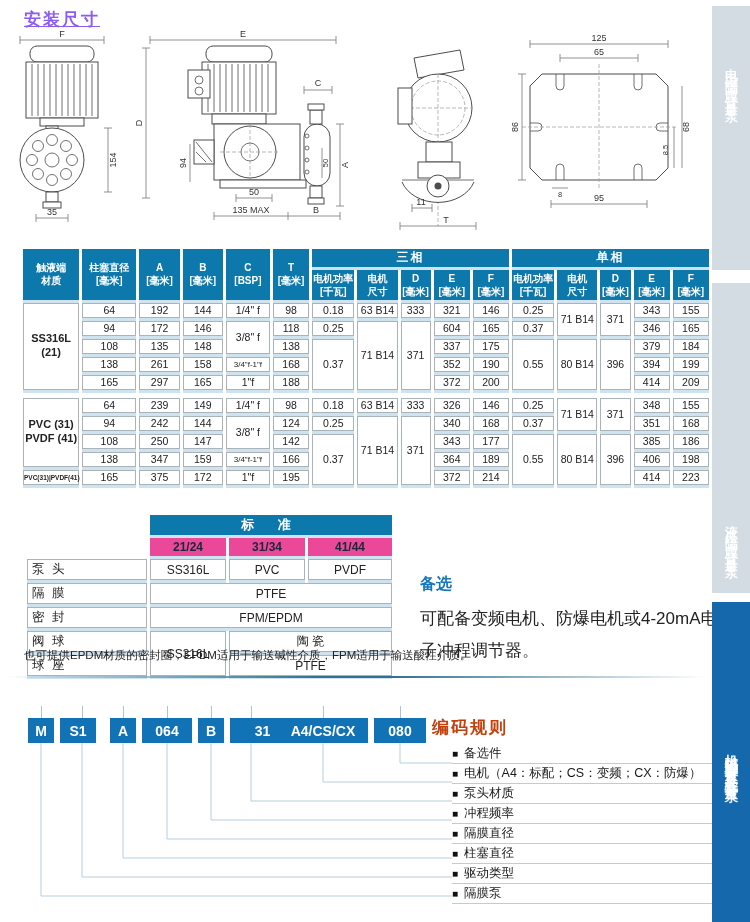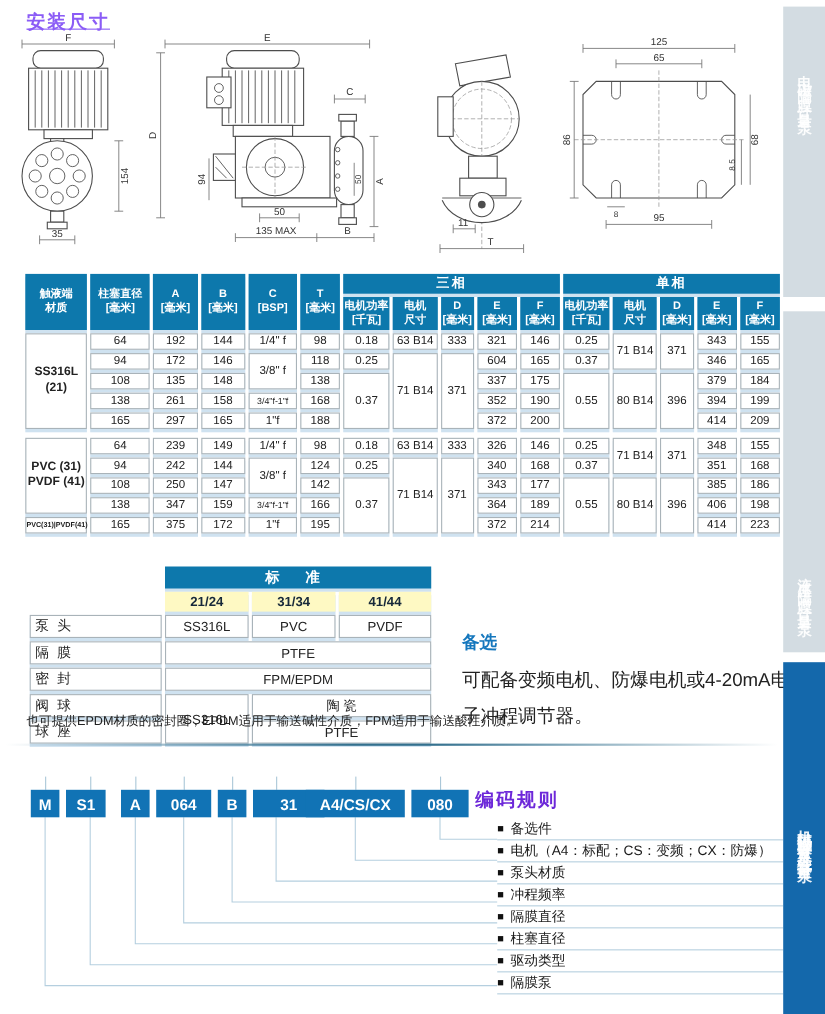--- a/index.html
+++ b/index.html
@@ -28,41 +28,41 @@
     height:11px;line-height:11px;padding:1px 0;box-shadow:0 3px 0 0 #cfe2f0;white-space:pre-line;}
   table.dim td.mat{font-weight:bold;font-size:11px;line-height:1.25;}
   table.dim td.mtiny{font-size:6.5px;font-weight:bold;padding:0;}
   table.dim td.csmall{font-size:8px;}
   table.dim tr.spacer td{background:transparent;border:none;box-shadow:none;height:2px;padding:0;}
   
   .stdwrap{position:absolute;left:24px;top:512px;}
   table.std{border-collapse:separate;border-spacing:3px;table-layout:fixed;}
   table.std th.title{background:#0d78ac;color:#fff;font-size:13px;font-weight:bold;letter-spacing:10px;
     height:18px;box-shadow:0 3px 0 0 #cfe2f0;}
-  table.std th.sub{background:#fef9c3;color:#17293a;font-size:12px;font-weight:bold;height:16px;
+  table.std th.sub{background:#ec4899;color:#17293a;font-size:12px;font-weight:bold;height:16px;
     box-shadow:0 3px 0 0 #cfe2f0;}
   table.std td{background:#fff;border:1px solid #a9b3b9;text-align:center;font-size:12px;height:14px;
     padding:1px 0;box-shadow:0 3px 0 0 #cfe2f0;}
   table.std td.lbl{text-align:left;padding-left:4px;letter-spacing:2px;font-size:12.5px;}
   table.std td.blank,table.std th.blank{background:transparent;border:none;box-shadow:none;}
   .std-note{position:absolute;left:24px;top:648px;font-size:11.5px;color:#222;width:680px;}
   
   .optional{position:absolute;left:420px;top:574px;width:300px;}
   .optional h3{margin:0 0 8px 0;font-size:16px;font-weight:bold;color:#1577bd;}
   .optional p{margin:0;font-size:17px;line-height:1.9;color:#222;}
   
   .divider{position:absolute;left:5px;top:676px;width:702px;height:2px;
     background:linear-gradient(90deg,rgba(26,90,120,0),#33708e 45%,#33708e 55%,rgba(26,90,120,0));}
   
   .coding{position:absolute;left:0;top:690px;width:712px;height:232px;}
   .coding svg.conn{position:absolute;left:0;top:0;}
   .code-box{position:absolute;top:28px;height:25px;background:#1173b5;color:#fff;font-weight:bold;
     font-size:14px;display:flex;align-items:center;justify-content:center;}
   .code-tick{position:absolute;top:16px;width:1px;height:12px;background:#aac7d8;}
-  .coding-title{position:absolute;left:432px;top:26px;font-size:17px;font-weight:bold;color:#6d28d9;letter-spacing:2px;}
+  .coding-title{position:absolute;left:432px;top:26px;font-size:17px;font-weight:bold;color:#c2410c;letter-spacing:2px;}
   .code-items{position:absolute;left:452px;top:54px;width:260px;}
   .code-item{height:19px;border-bottom:1px solid #b5cfdf;font-size:12.5px;color:#1a1a1a;
     display:flex;align-items:center;white-space:nowrap;overflow:visible;}
   .code-item .bullet{font-size:10px;margin-right:6px;color:#111;}
   
   .side-tab{position:absolute;left:712px;width:38px;display:flex;justify-content:center;}
   .side-tab span{writing-mode:vertical-rl;letter-spacing:7px;font-weight:bold;font-size:13px;color:rgba(255,255,255,.92);}
   .tab1{top:6px;height:264px;background:#d3dce2;align-items:flex-start;}
   .tab1 span{margin-top:52px;}
   .tab2{top:283px;height:310px;background:#d3dce2;align-items:flex-end;}

